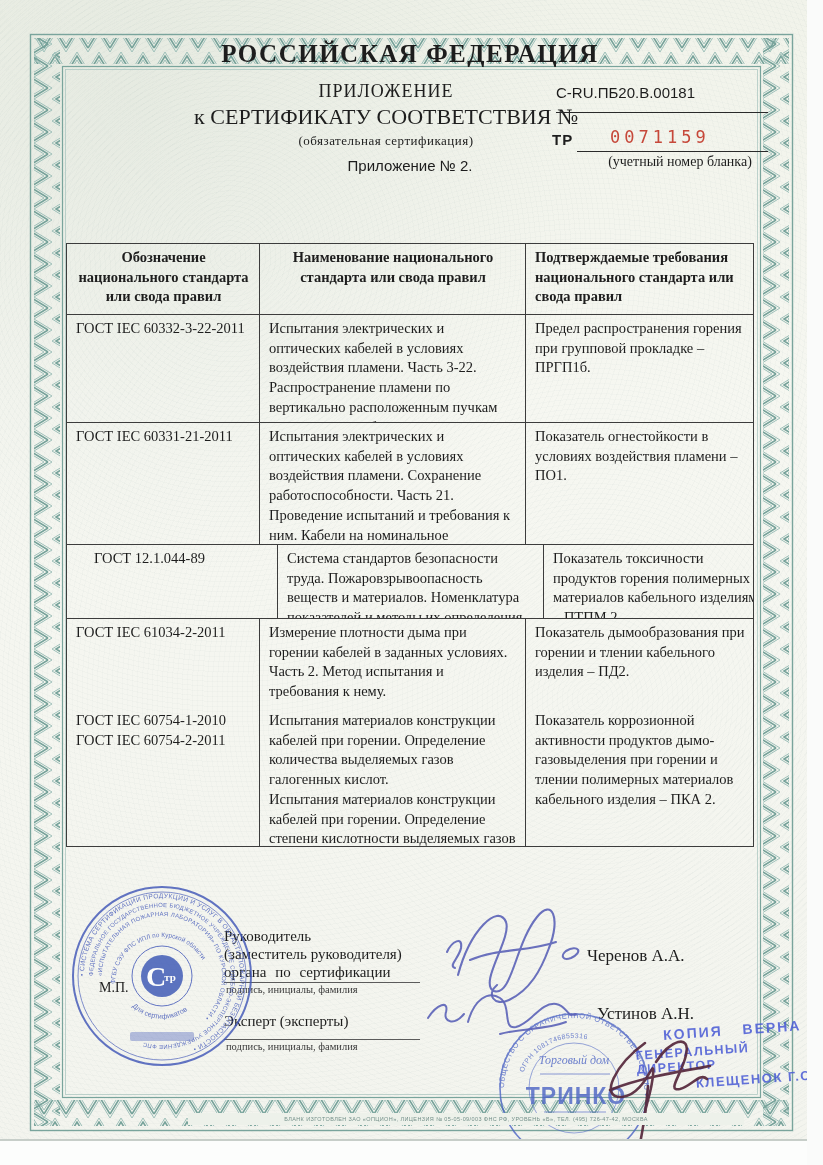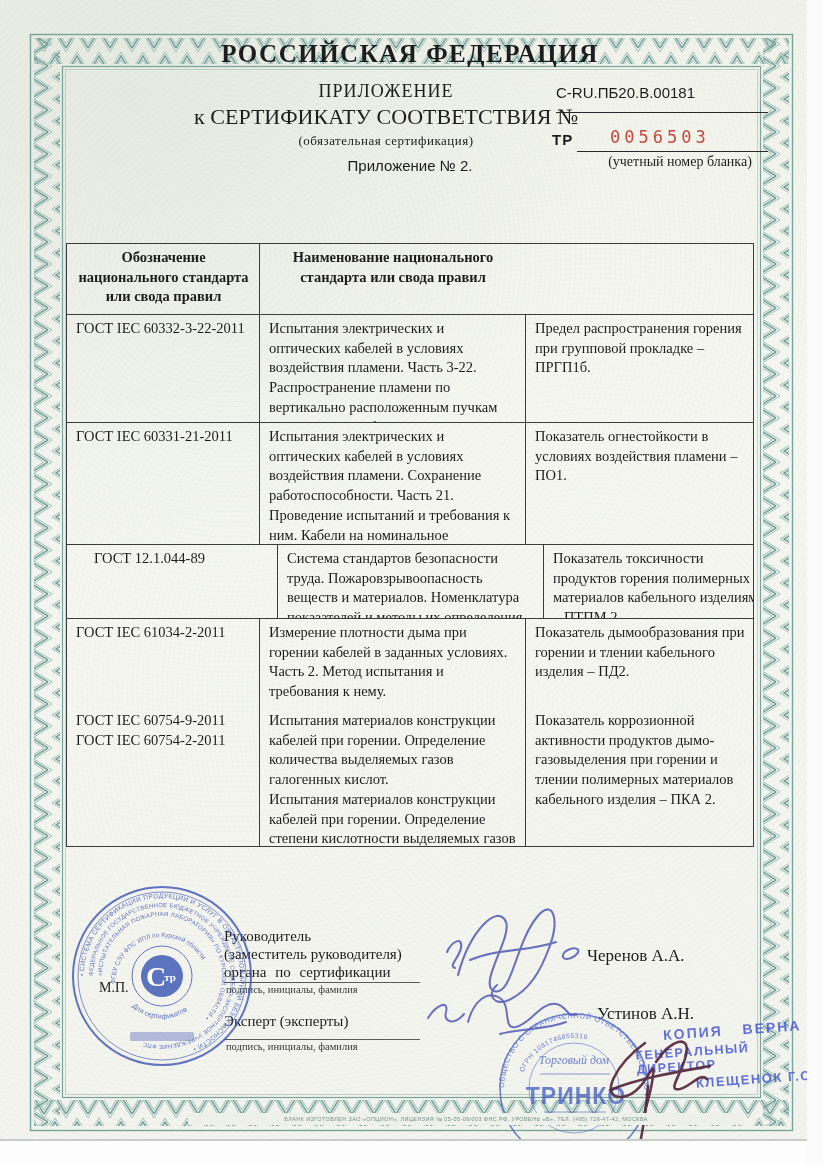--- a/index.html
+++ b/index.html
@@ -110,52 +110,53 @@
 
   <div class="abs titleblock">
     <div class="t1">ПРИЛОЖЕНИЕ</div>
     <div class="t2">к СЕРТИФИКАТУ СООТВЕТСТВИЯ  №</div>
     <div class="t3">(обязательная сертификация)</div>
   </div>
 
   <div class="abs cert-number">C-RU.ПБ20.В.00181</div>
   <div class="abs uline l1"></div>
   <div class="abs tr-label">ТР</div>
-  <div class="abs blank-number">0056503</div>
+  <div class="abs blank-number">0071159</div>
   <div class="abs uline l2"></div>
   <div class="abs blank-hint">(учетный номер бланка)</div>
 
   <div class="abs appendix">Приложение № 2.</div>
 
 
   <div class="abs tbl">
     <div class="trow thead">
       <div class="tc">Обозначение национального стандарта или свода правил</div>
       <div class="tc">Наименование национального стандарта или свода правил</div>
+      <div class="tc left">Подтверждаемые требования национального стандарта или свода правил</div>
     </div>
     <div class="trow rh1">
       <div class="tc">ГОСТ IEC 60332-3-22-2011</div>
       <div class="tc">Испытания электрических и оптических кабелей в условиях воздействия пламени. Часть 3-22. Распространение пламени по вертикально расположенным пучкам проводов или кабелей. Категория А.</div>
       <div class="tc">Предел распространения горения при групповой прокладке – ПРГП1б.</div>
     </div>
     <div class="trow rh2">
       <div class="tc">ГОСТ IEC 60331-21-2011</div>
       <div class="tc">Испытания электрических и оптических кабелей в условиях воздействия пламени. Сохранение работоспособности. Часть 21. Проведение испытаний и требования к ним. Кабели на номинальное напряжение до 0,6/1,0 кВ.</div>
       <div class="tc">Показатель огнестойкости в условиях воздействия пламени – ПО1.</div>
     </div>
     <div class="trow rh3">
       <div class="tc">ГОСТ 12.1.044-89</div>
       <div class="tc">Система стандартов безопасности труда. Пожаровзрывоопасность веществ и материалов. Номенклатура показателей и методы их определения.</div>
       <div class="tc">Показатель токсичности продуктов горения полимерных материалов кабельного изделиям – ПТПМ 2.</div>
     </div>
     <div class="trow rh4">
       <div class="tc">
         <div class="s1">ГОСТ IEC 61034-2-2011</div>
         <div class="s2">
-          <div>ГОСТ IEC 60754-9-2011</div>
+          <div>ГОСТ IEC 60754-1-2010</div>
           <div>ГОСТ IEC 60754-2-2011</div>
         </div>
       </div>
       <div class="tc">
         <div class="s1">Измерение плотности дыма при горении кабелей в заданных условиях. Часть 2. Метод испытания и требования к нему.</div>
         <div class="s2">
           <div>Испытания материалов конструкции кабелей при горении. Определение количества выделяемых газов галогенных кислот.</div>
           <div>Испытания материалов конструкции кабелей при горении. Определение степени кислотности выделяемых газов измерением pH и удельной проводимости.</div>
         </div>
       </div>

